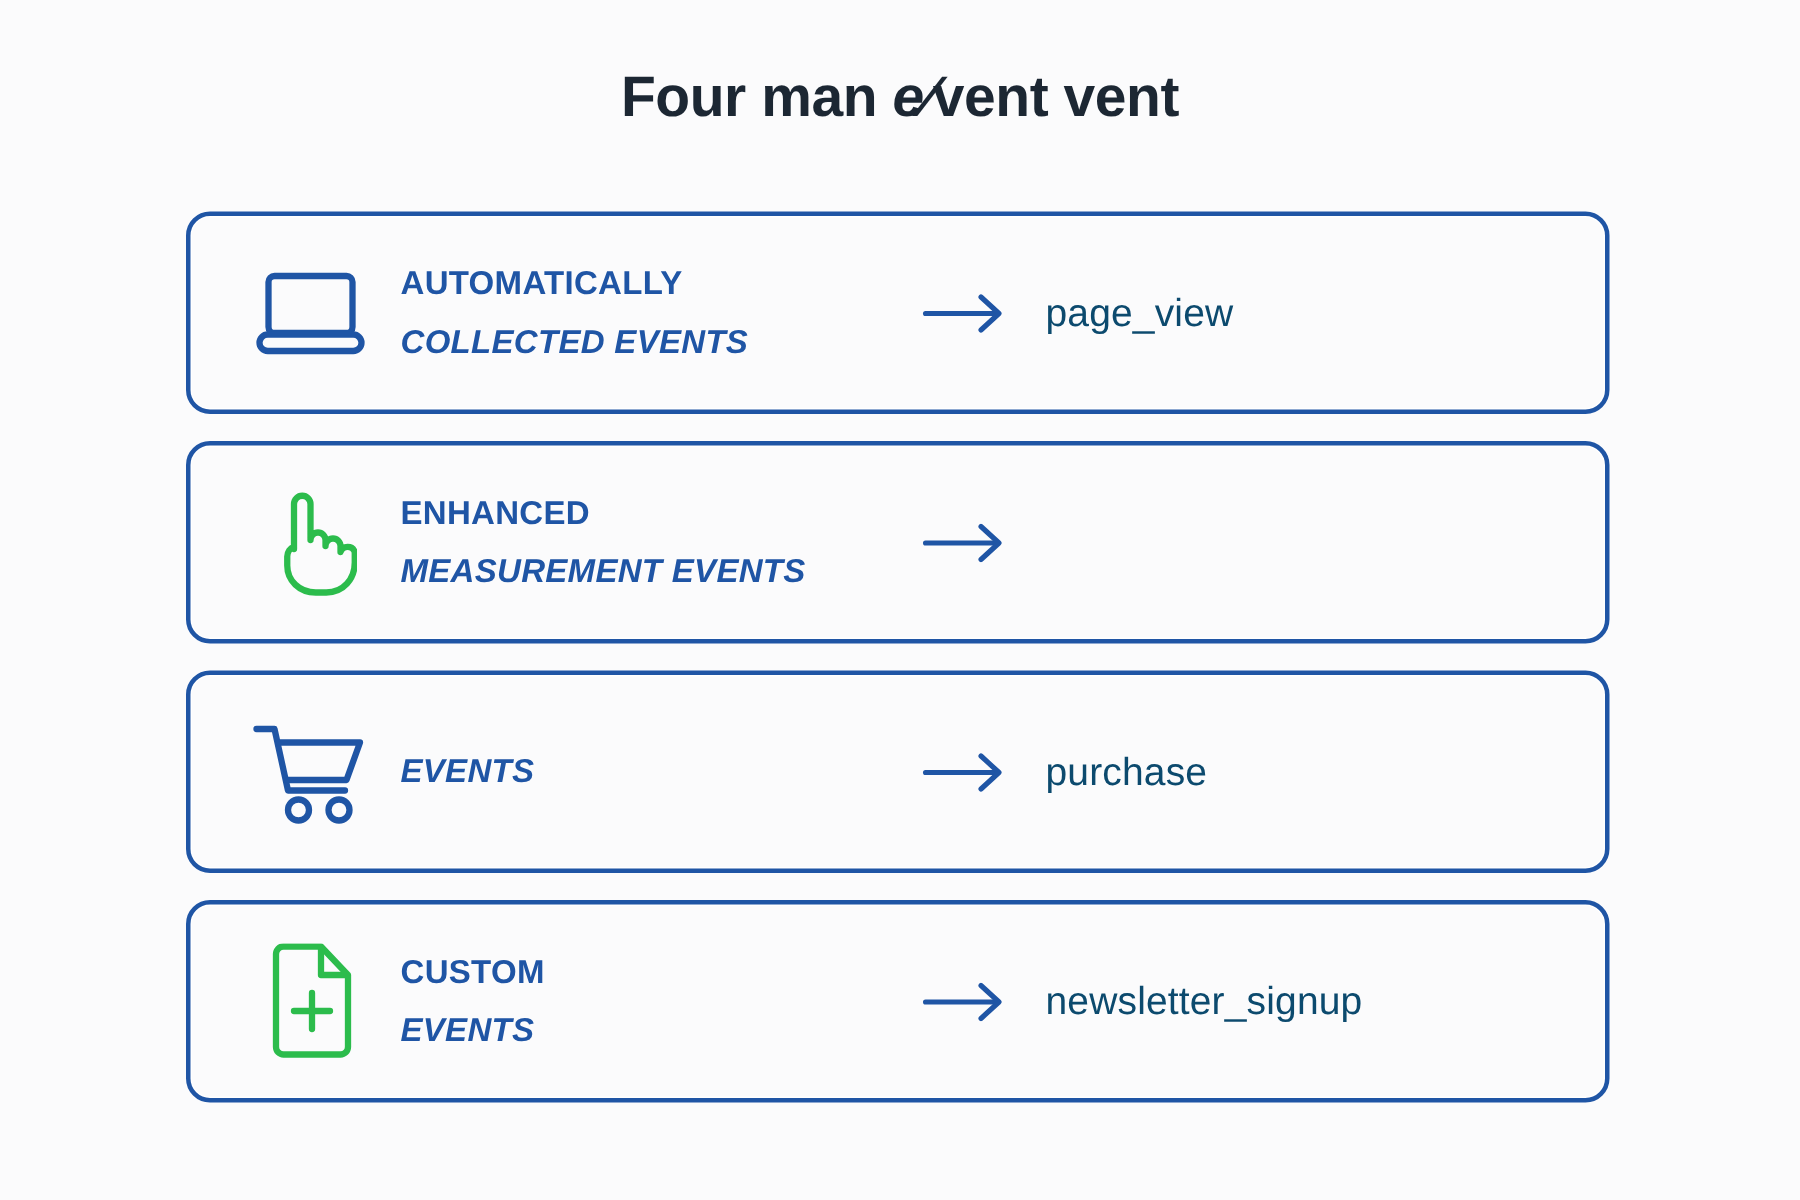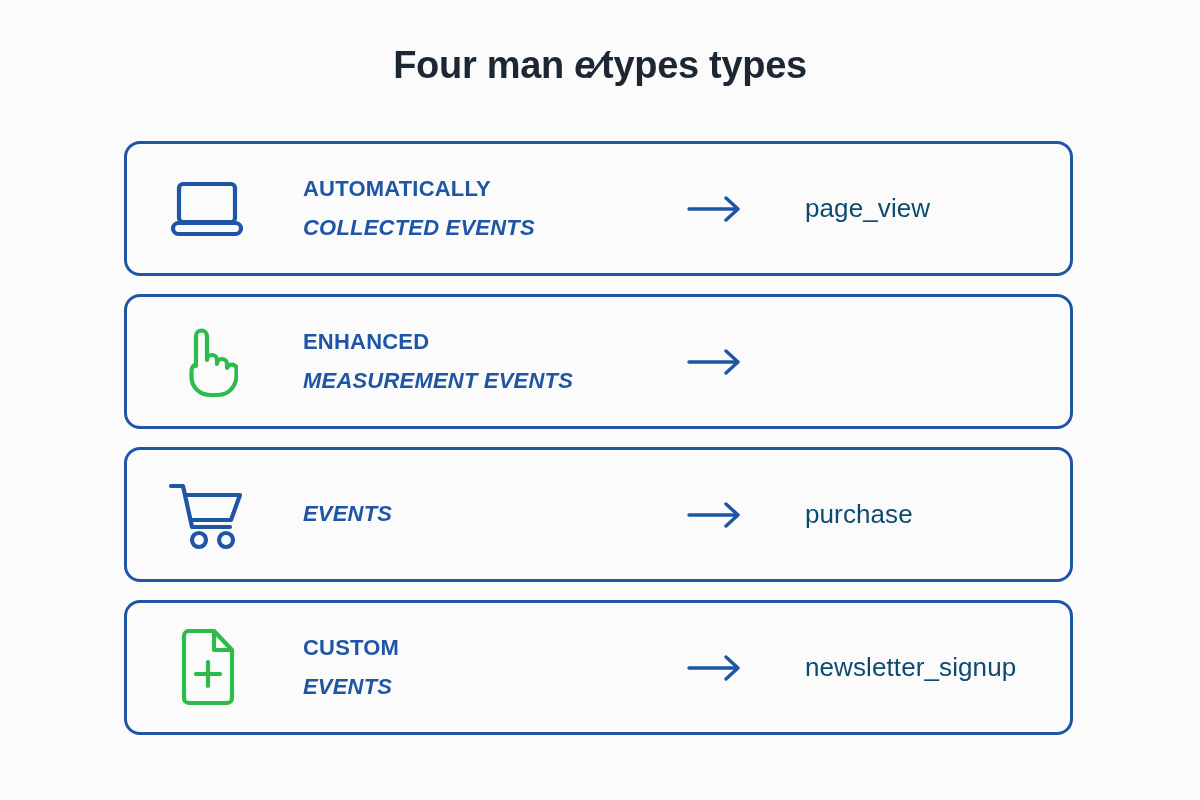--- a/index.html
+++ b/index.html
@@ -52,21 +52,20 @@
     position: relative;
     box-sizing: border-box;
     height: 135px;
     margin-bottom: 18px;
     border: 3px solid #1f55a5;
     border-radius: 16px;
     background: #fbfbfc;
     display: flex;
     align-items: center;
     box-shadow: inset 0 0 0 1px rgba(255,255,255,0.85);
-    gap: 36px;
   }
   .card:last-child { margin-bottom: 0; align-items: center; }
 
   .card-icon {
     width: 112px;
     min-width: 112px;
     display: flex;
     align-items: center;
     justify-content: center;
     margin-left: 24px;
@@ -98,21 +97,21 @@
     font-weight: normal;
     letter-spacing: 0.1px;
     margin-left: 4px;
   }
 </style>
 </head>
 <body>
 
 <div class="page">
 
-  <div class="page-title"><span>Four man </span><span class="title-swash">e⁄</span><span>types types</span></div>
+  <div class="page-title"><span>Four man </span><span class="title-swash">e⁄</span><span>vent vent</span></div>
 
   <div class="cards">
 
     <div class="card">
       <div class="card-icon">
         <svg width="74" height="60" viewBox="0 0 74 60" fill="none" aria-hidden="true">
           <rect x="9" y="5" width="56" height="38" rx="4" ry="4" stroke="#1f55a5" stroke-width="4.2" fill="none"></rect>
           <rect x="3" y="44" width="68" height="11" rx="5.5" ry="5.5" stroke="#1f55a5" stroke-width="4.2" fill="none"></rect>
         </svg>
       </div>

